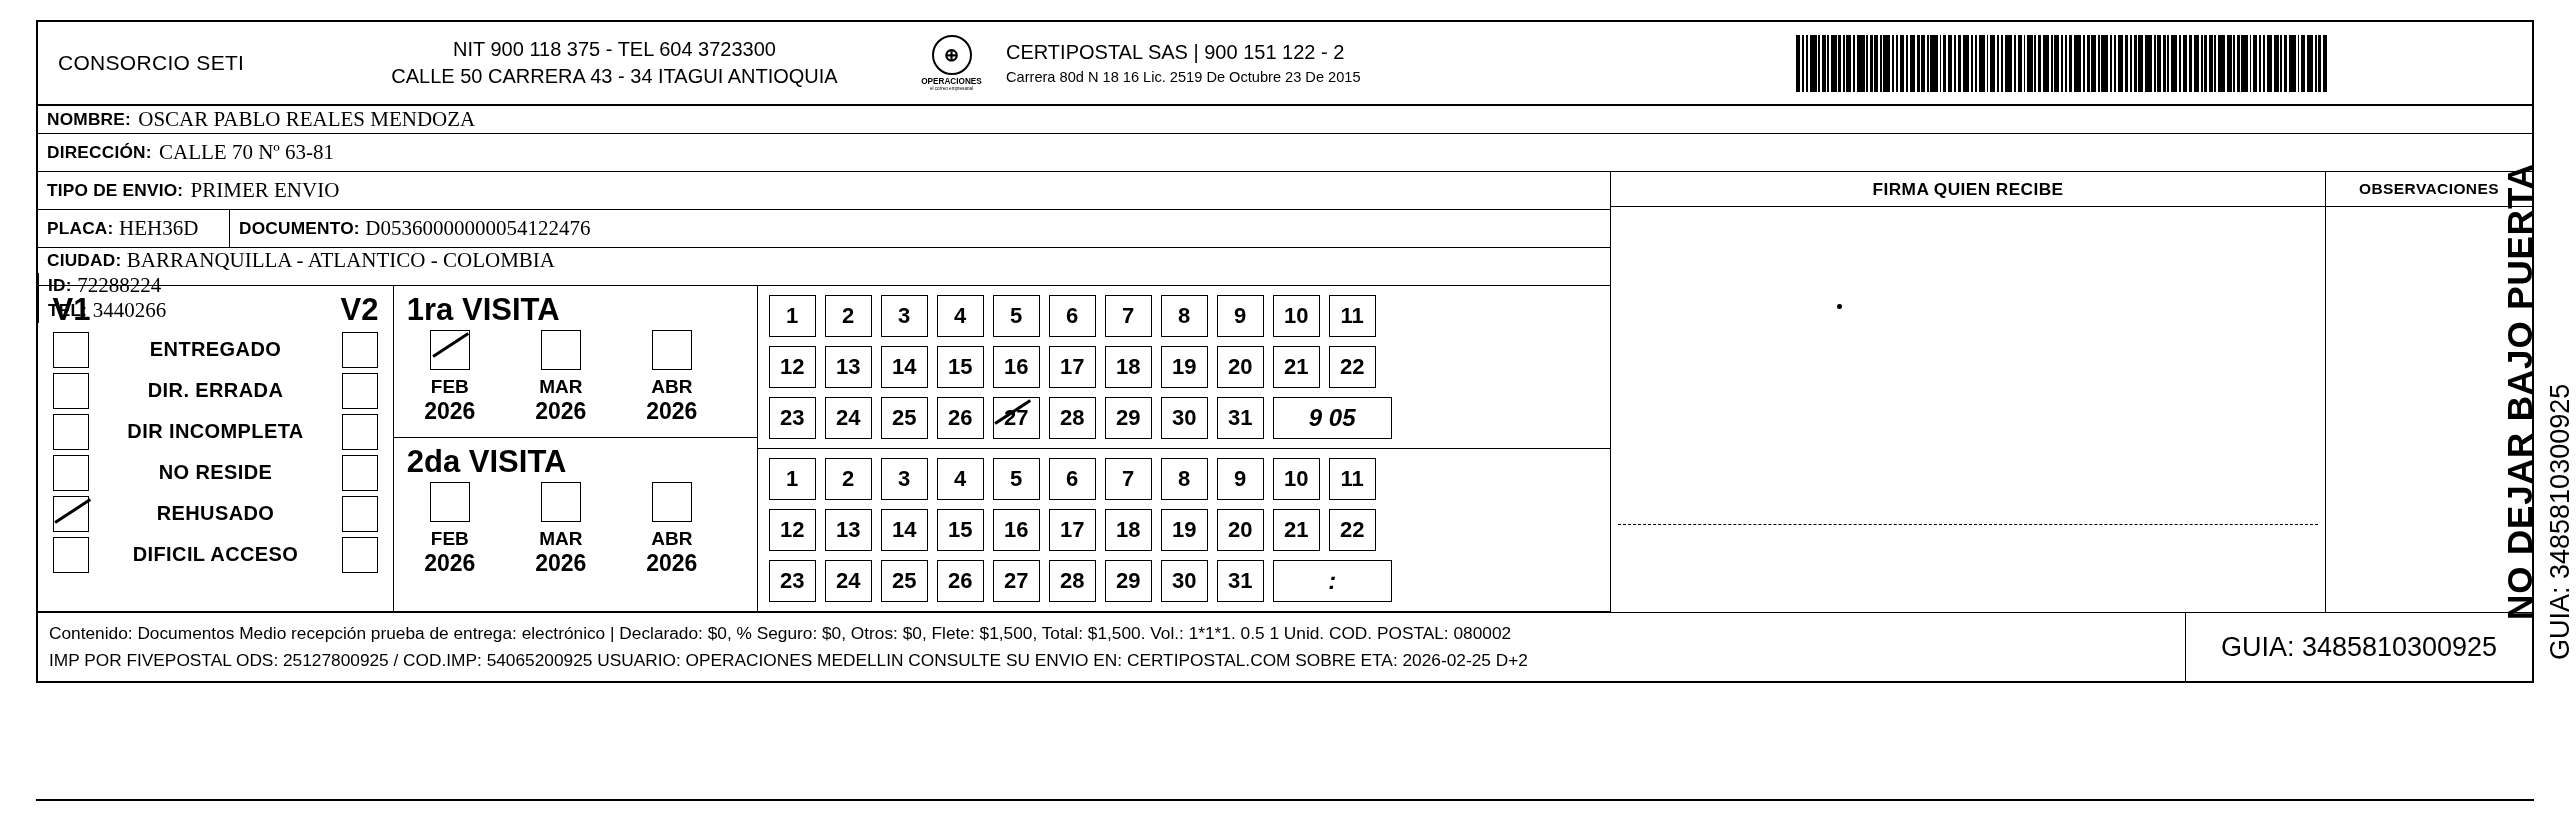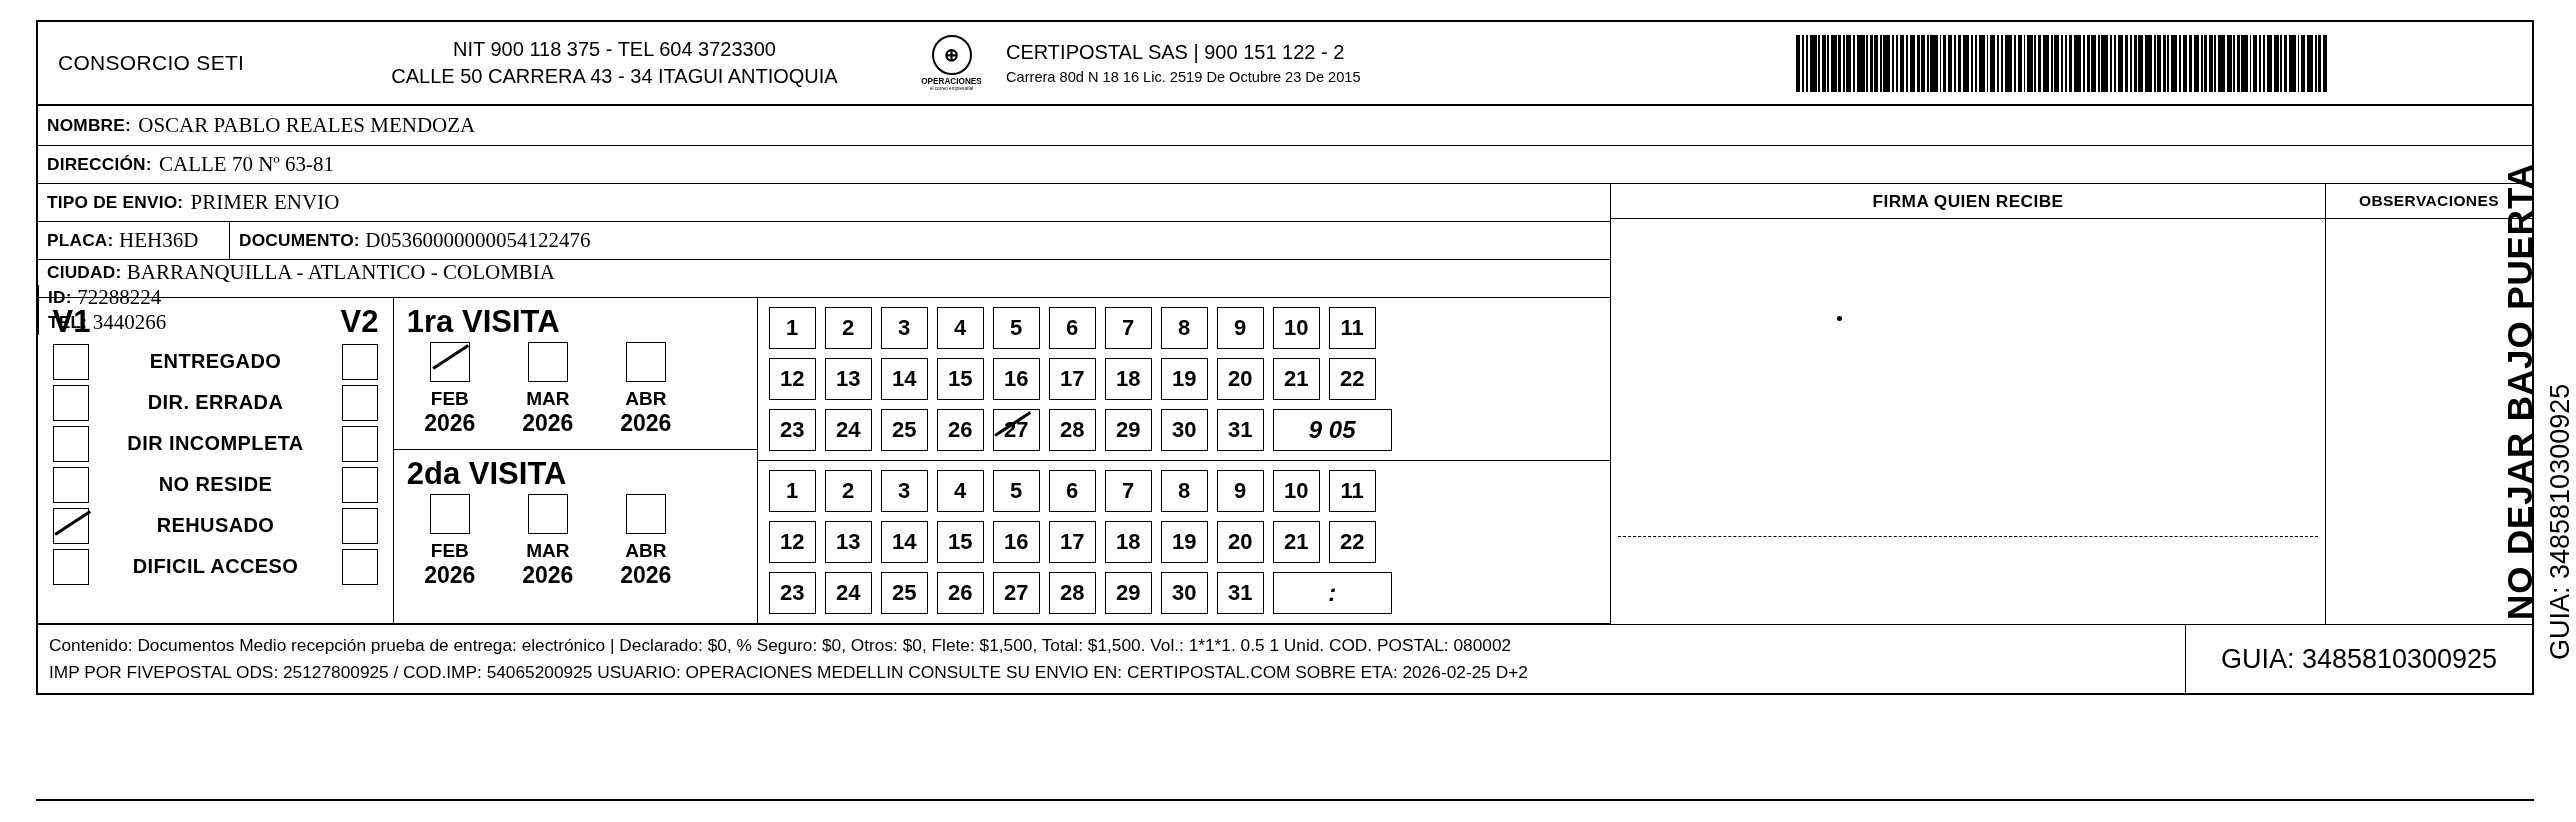--- a/index.html
+++ b/index.html
@@ -19,21 +19,21 @@
   .hdr-barcode{width:921px;display:flex;align-items:center;justify-content:center;padding-right:9px;}
   .bars{height:57px;display:flex;align-items:flex-end;}
   .bars i{display:block;background:#000;height:57px;margin-right:1.8px;}
   
   .row{display:flex;border-bottom:1.8px solid #000;box-sizing:border-box;}
   .cell{display:flex;align-items:center;box-sizing:border-box;padding-left:9px;}
   .k{font-size:17.3px;font-weight:bold;letter-spacing:0.2px;text-transform:uppercase;}
   .v{font-size:21px;margin-left:7.3px;font-weight:normal;}
   .vsm{font-size:21px;margin-left:5.5px;}
   .bl{border-left:1.8px solid #000;}
-  .r-nombre{height:40px;}
+  .r-nombre{height:28px;}
   .r-dir{height:38px;}
   
   .mid{display:flex;}
   .mid-left{flex:1;border-right:1.8px solid #000;box-sizing:border-box;}
   .mid-right{width:921px;display:flex;box-sizing:border-box;}
   .firma{flex:1;border-right:1.8px solid #000;box-sizing:border-box;}
   .firma-h,.obs-h{height:35px;display:flex;align-items:center;justify-content:center;font-size:17.3px;font-weight:bold;border-bottom:1.8px solid #000;box-sizing:border-box;letter-spacing:0.4px;}
   .obs{width:206px;box-sizing:border-box;}
   .obs-h{font-size:15.5px;}
   .firma-body{position:relative;height:100%;}
@@ -47,21 +47,21 @@
   .vcol{width:356px;border-right:1.8px solid #000;box-sizing:border-box;padding:5.5px 0 0 0;}
   .vhead{display:flex;align-items:center;justify-content:space-between;padding:0 14.6px;font-size:31px;font-weight:bold;}
   .chk{width:36px;height:36px;border:1.8px solid #000;box-sizing:border-box;}
   .opt-list{margin-top:1.8px;}
   .opt{display:flex;align-items:center;justify-content:space-between;padding:0 14.6px;height:41px;}
   .opt-label{font-size:20px;font-weight:bold;letter-spacing:0.4px;text-align:center;flex:1;}
   .tick{position:relative;}
   .tick:after{content:"";position:absolute;left:1.8px;top:24px;width:42px;height:2.7px;background:#000;transform:rotate(-33deg);transform-origin:left center;}
   .vis-col{flex:1;border-right:1.8px solid #000;box-sizing:border-box;}
   .vis-title{font-size:31px;font-weight:bold;padding:5.5px 0 3.6px 12.8px;height:44px;box-sizing:border-box;}
-  .mon-row{display:flex;padding-left:12.8px;gap:12px;}
+  .mon-row{display:flex;padding-left:12.8px;gap:25px;}
   .mon{width:86px;text-align:center;}
   .mon-box{width:40px;height:40px;border:1.8px solid #000;box-sizing:border-box;margin:0 auto;}
   .mon-name{font-size:19px;font-weight:bold;margin-top:5.5px;}
   .mon-year{font-size:23px;font-weight:bold;}
   .daysarea{flex:2.35;padding:9px 0 0 0;box-sizing:border-box;}
   .drow{display:flex;gap:9px;padding-left:11px;margin-bottom:9px;}
   .dbox{width:47px;height:42px;border:1.8px solid #000;box-sizing:border-box;display:flex;align-items:center;justify-content:center;font-size:22px;font-weight:bold;}
   .dwide{width:119px;font-size:24px;font-style:italic;}
   .sep-h{border-top:1.8px solid #000;}
   

